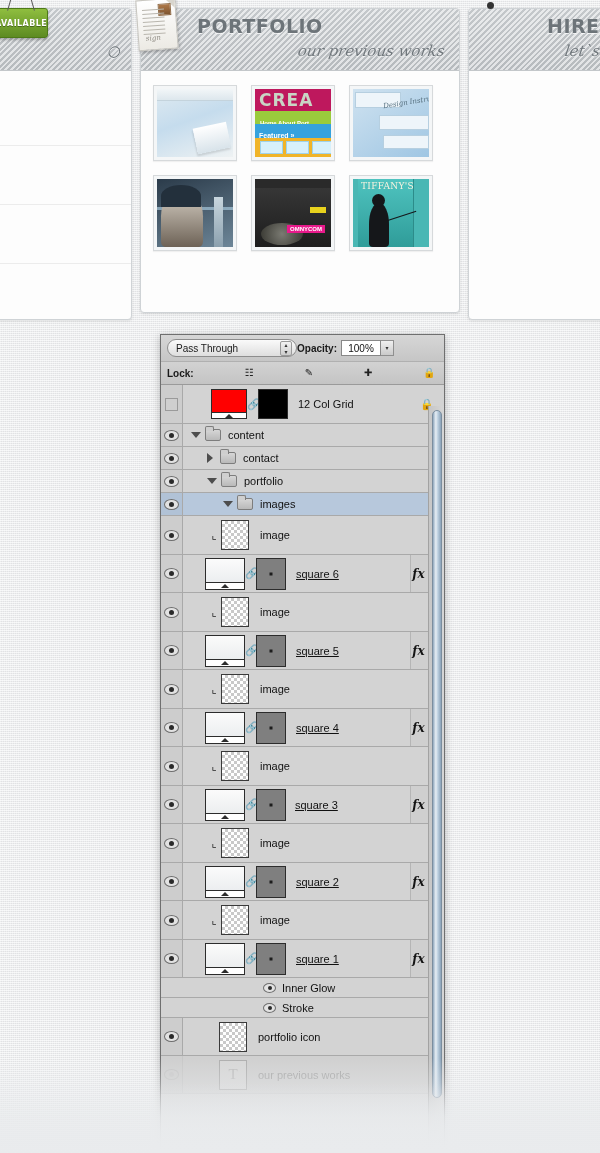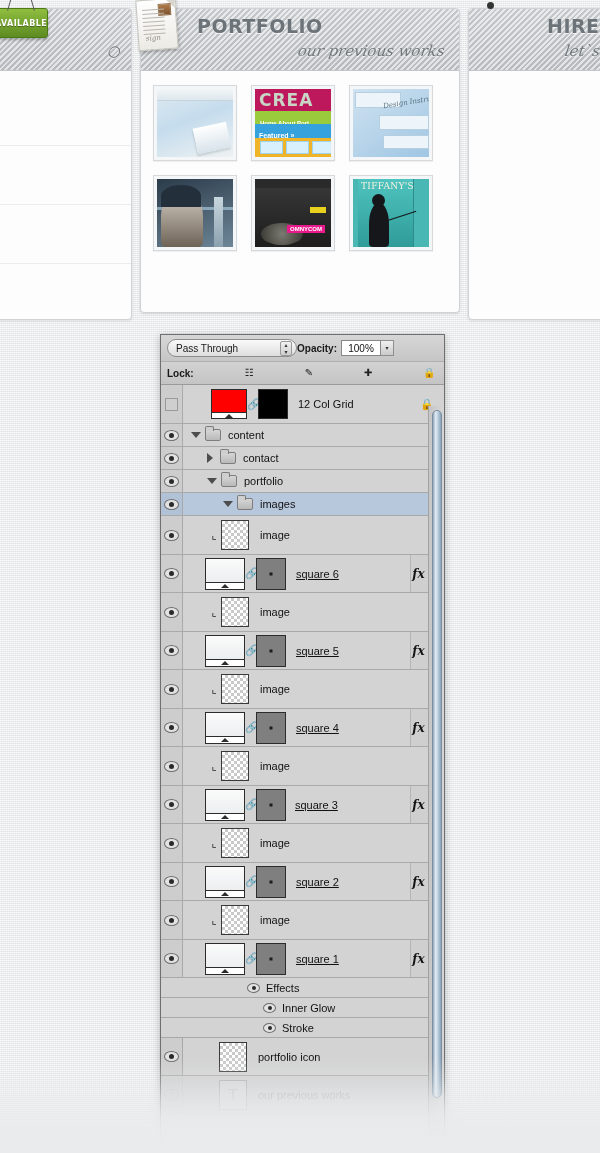--- a/index.html
+++ b/index.html
@@ -816,29 +816,20 @@
             <i></i>
           </div>
         <span class="label u" style="margin-left:10px;">square 1</span>
       </div>
       <div class="fx-col">
         <span class="fx-glyph">fx</span>
         <span class="fx-tri-u"></span>
       </div>
     </div>
 
-    <div class="row" style="height:20px;">
-      <div class="eye-col" style="border-right:none; background:transparent;"></div>
-      <div class="main-col" style="padding-left:64px;">
-        <div class="eye-small">
-            <i></i>
-          </div>
-        <span class="label">Effects</span>
-      </div>
-    </div>
 
     <div class="row" style="height:20px;">
       <div class="eye-col" style="border-right:none; background:transparent;"></div>
       <div class="main-col" style="padding-left:80px;">
         <div class="eye-small">
             <i></i>
           </div>
         <span class="label">Inner Glow</span>
       </div>
     </div>

